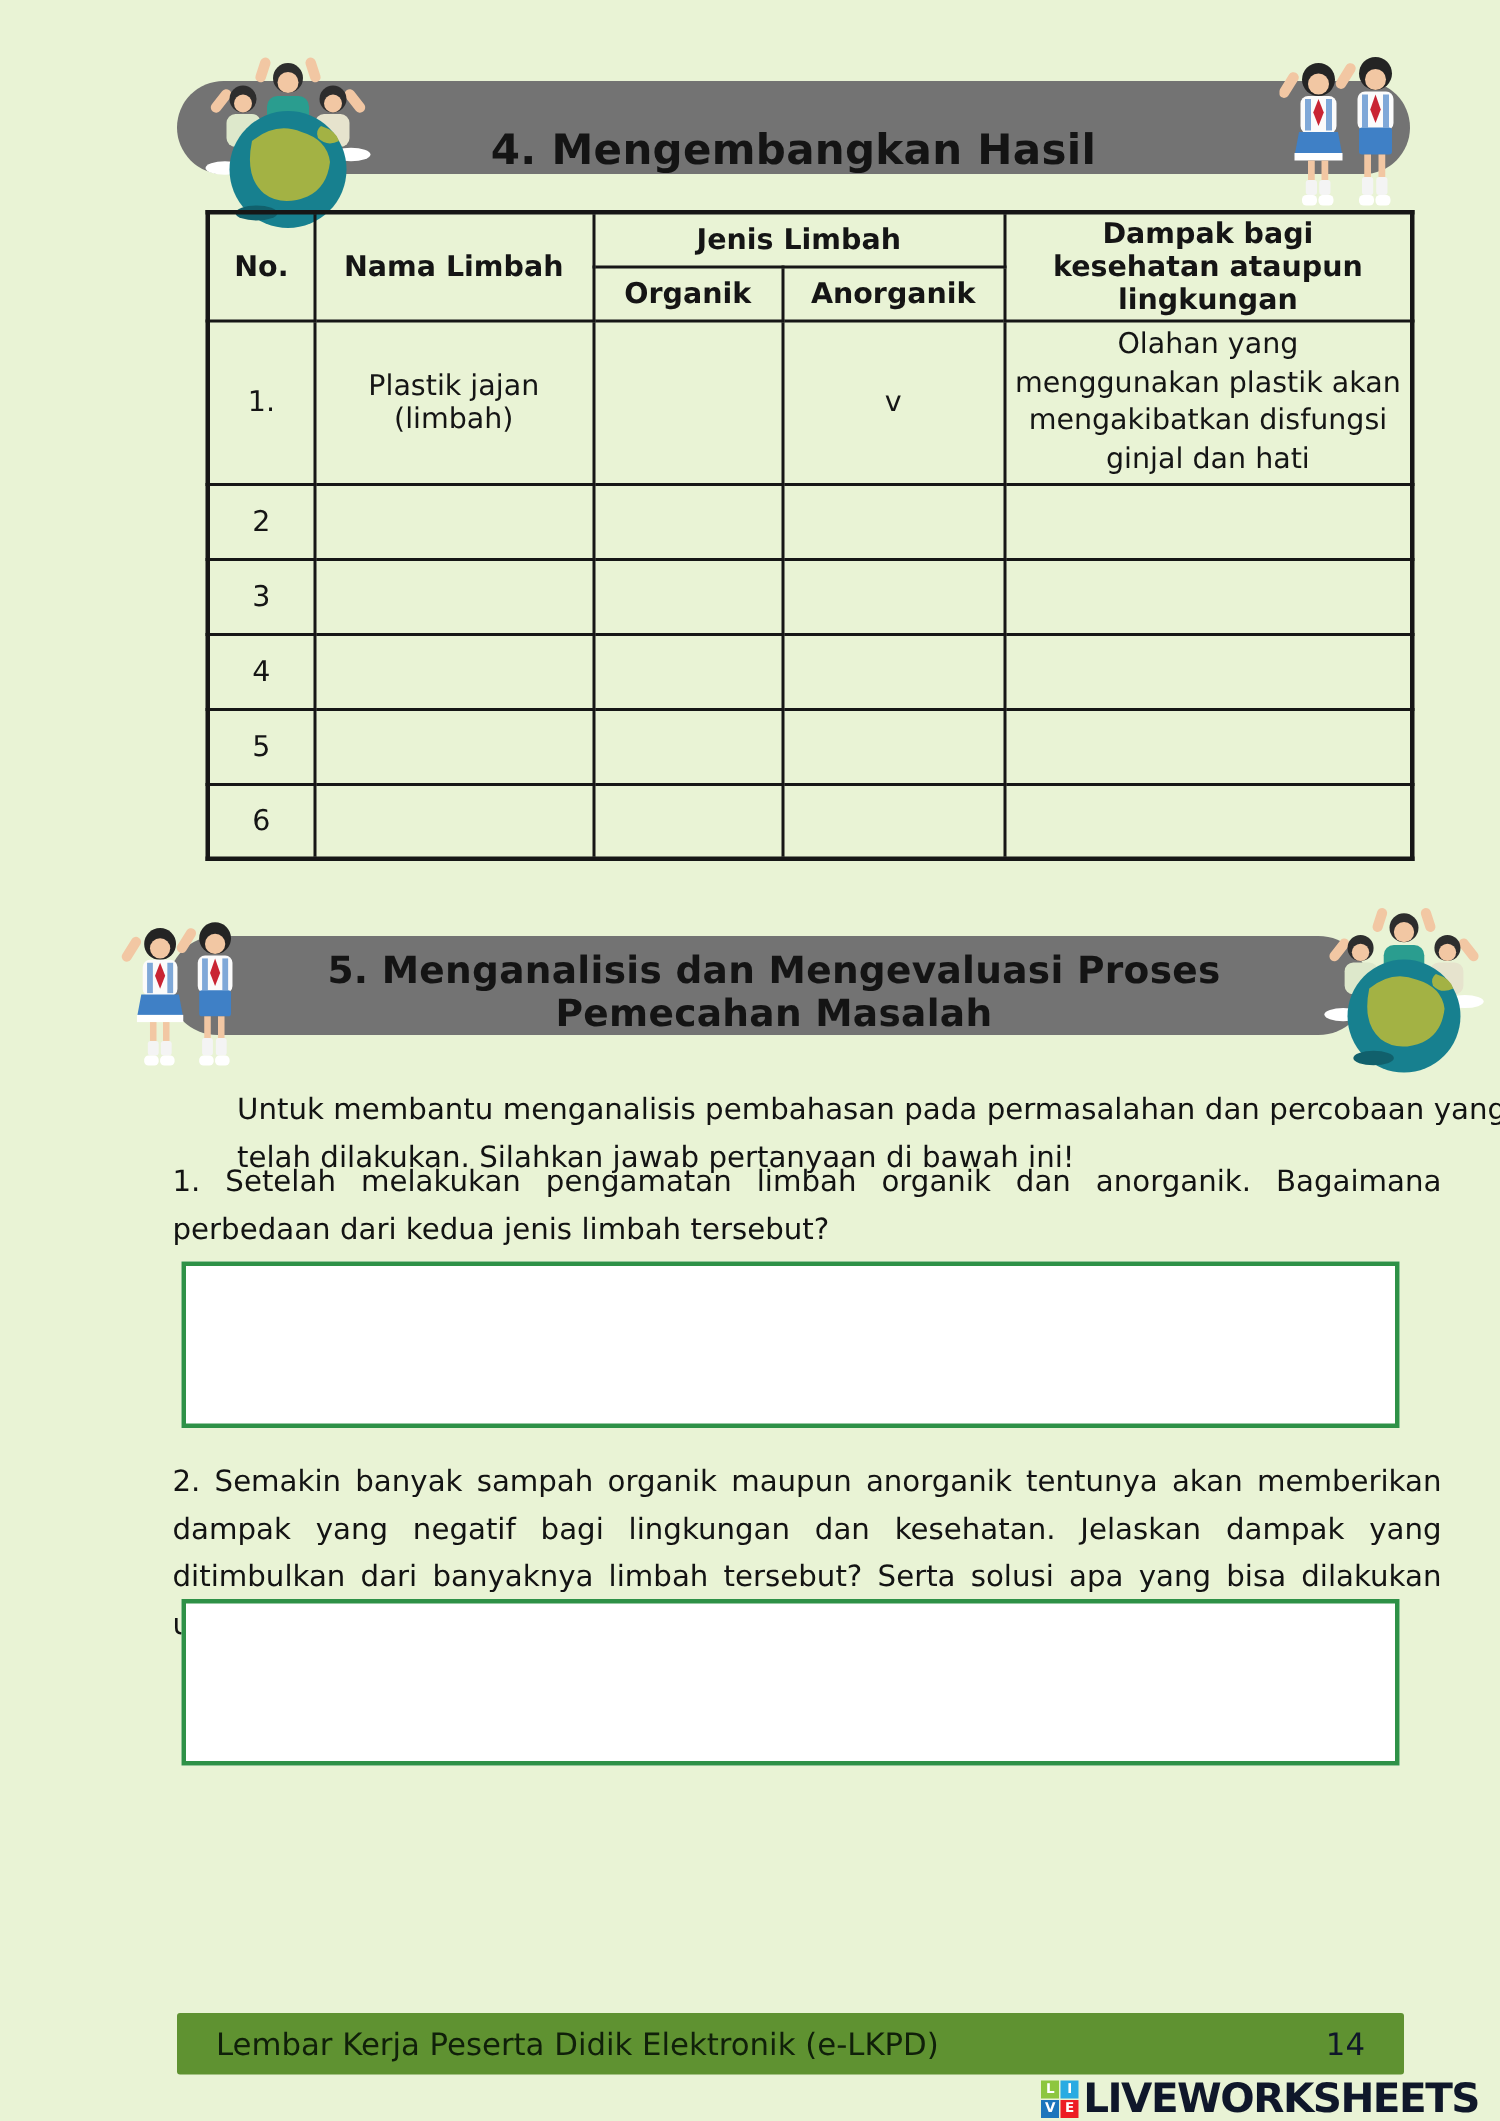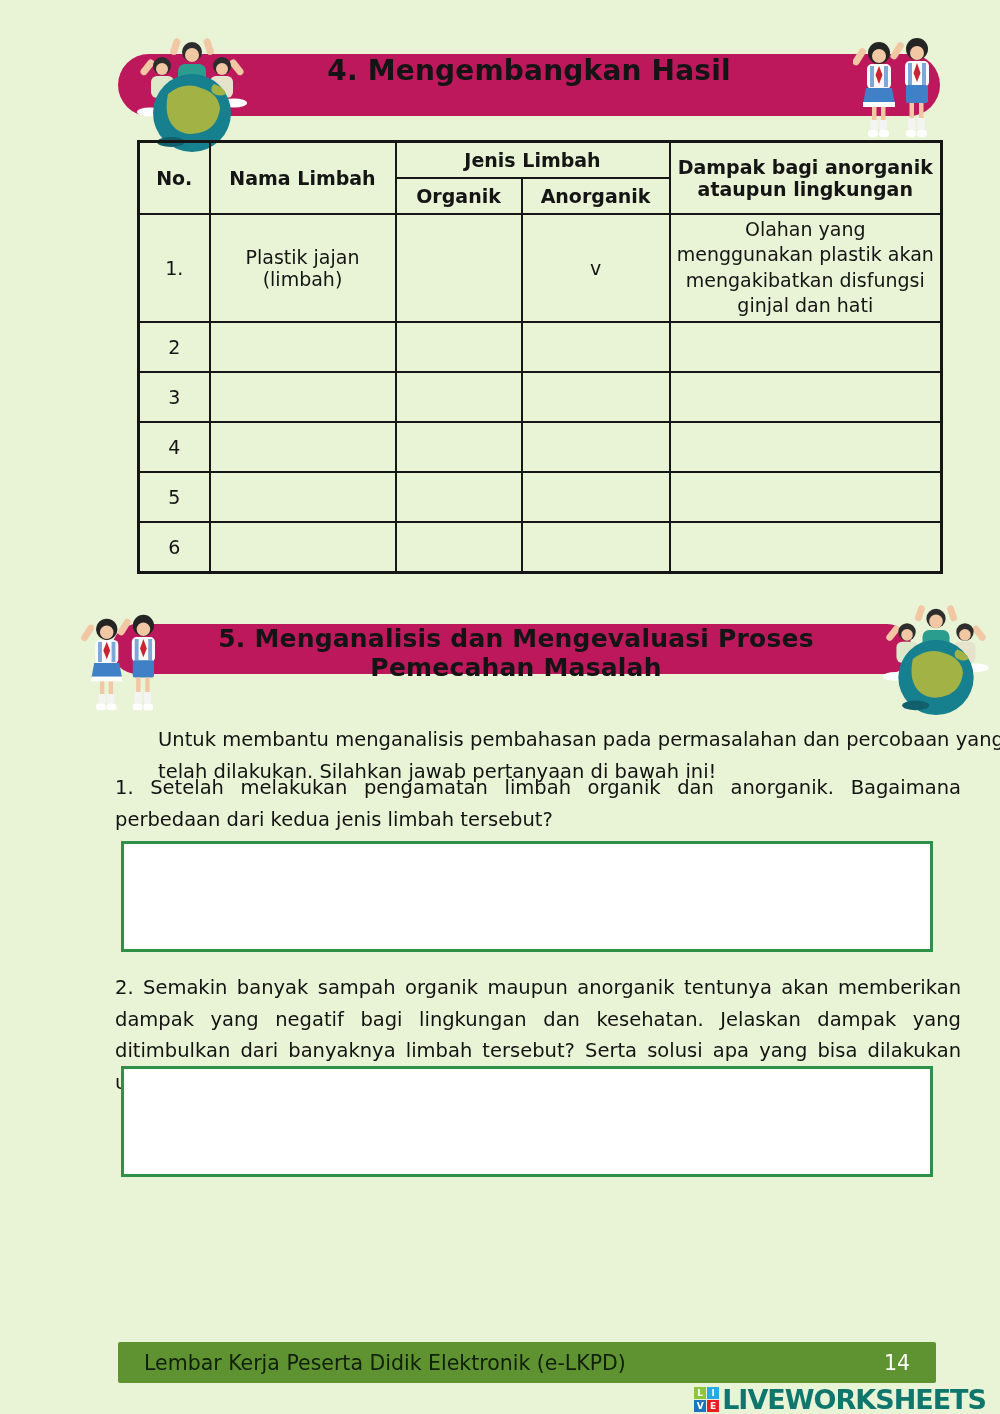--- a/index.html
+++ b/index.html
@@ -8,26 +8,26 @@
     width:1000px;height:1414px;
     margin:0 auto;
     background:#e9f3d5;
     font-family:"DejaVu Sans","Liberation Sans",sans-serif;
     color:#151515;
     overflow:hidden;
   }
   
   .banner{
     position:absolute;
-    background:#be185d;
+    background:#737373;
     border-radius:40px;
-    display:flex;align-items:flex-start;justify-content:center;
+    display:flex;align-items:flex-end;justify-content:center;
   }
   .banner-1{left:118px;top:54px;width:822px;height:62px;}
-  .banner-2{left:112px;top:624px;width:800px;height:50px;}
+  .banner-2{left:112px;top:624px;width:800px;height:66px;}
   .banner-title{
     font-weight:bold;
     color:#141414;
     text-align:center;
     letter-spacing:0.2px;
   }
   .banner-1 .banner-title{font-size:28px;}
   .banner-2 .banner-title{font-size:25px;padding:0 48px 0 56px;}
   .deco{position:absolute;}
   .deco-globe-1{left:134px;top:36px;width:116px;height:118px;}
@@ -77,36 +77,36 @@
   .answer-box-2{top:1066px;}
   
   .footer-bar{
     position:absolute;left:118px;top:1342px;width:818px;height:41px;
     background:#5f9231;
     display:flex;align-items:center;justify-content:space-between;
     box-sizing:border-box;padding:16px 26px;
     border-radius:2px;
   }
   .footer-label{font-size:20.5px;color:#10200a;}
-  .footer-page{font-size:20.5px;color:#ffffff;}
+  .footer-page{font-size:20.5px;color:#0f172a;}
   
   .lw-logo{
     position:absolute;right:14px;top:1384px;
     display:flex;align-items:center;
   }
   .lw-grid{
     display:grid;grid-template-columns:12px 12px;grid-auto-rows:12px;
     gap:1px;margin-right:3px;
   }
   .lw-sq{
     display:flex;align-items:center;justify-content:center;
     color:#fff;font-size:9px;font-weight:bold;line-height:1;
   }
   .lw-text{
-    font-size:27px;font-weight:bold;color:#0f766e;letter-spacing:-1px;
+    font-size:27px;font-weight:bold;color:#0f172a;letter-spacing:-1px;
   }
 </style>
 </head>
 <body>
 
 <div class="page">
 
   <div class="banner banner-1">
     <div class="banner-title">4. Mengembangkan Hasil</div>
   </div>
@@ -179,21 +179,21 @@
         <col style="width:186px">
         <col style="width:126px">
         <col style="width:148px">
         <col style="width:272px">
     </colgroup>
     <tbody>
         <tr class="hdr-top">
       <th rowspan="2">No.</th>
       <th rowspan="2">Nama Limbah</th>
       <th colspan="2">Jenis Limbah</th>
-      <th rowspan="2">Dampak bagi anorganik ataupun lingkungan</th>
+      <th rowspan="2">Dampak bagi kesehatan ataupun lingkungan</th>
     </tr>
     <tr class="hdr-sub">
       <th>Organik</th>
       <th>Anorganik</th>
     </tr>
     <tr class="row-tall">
       <td>1.</td>
       <td>Plastik jajan (limbah)</td>
       <td></td>
       <td>v</td>

